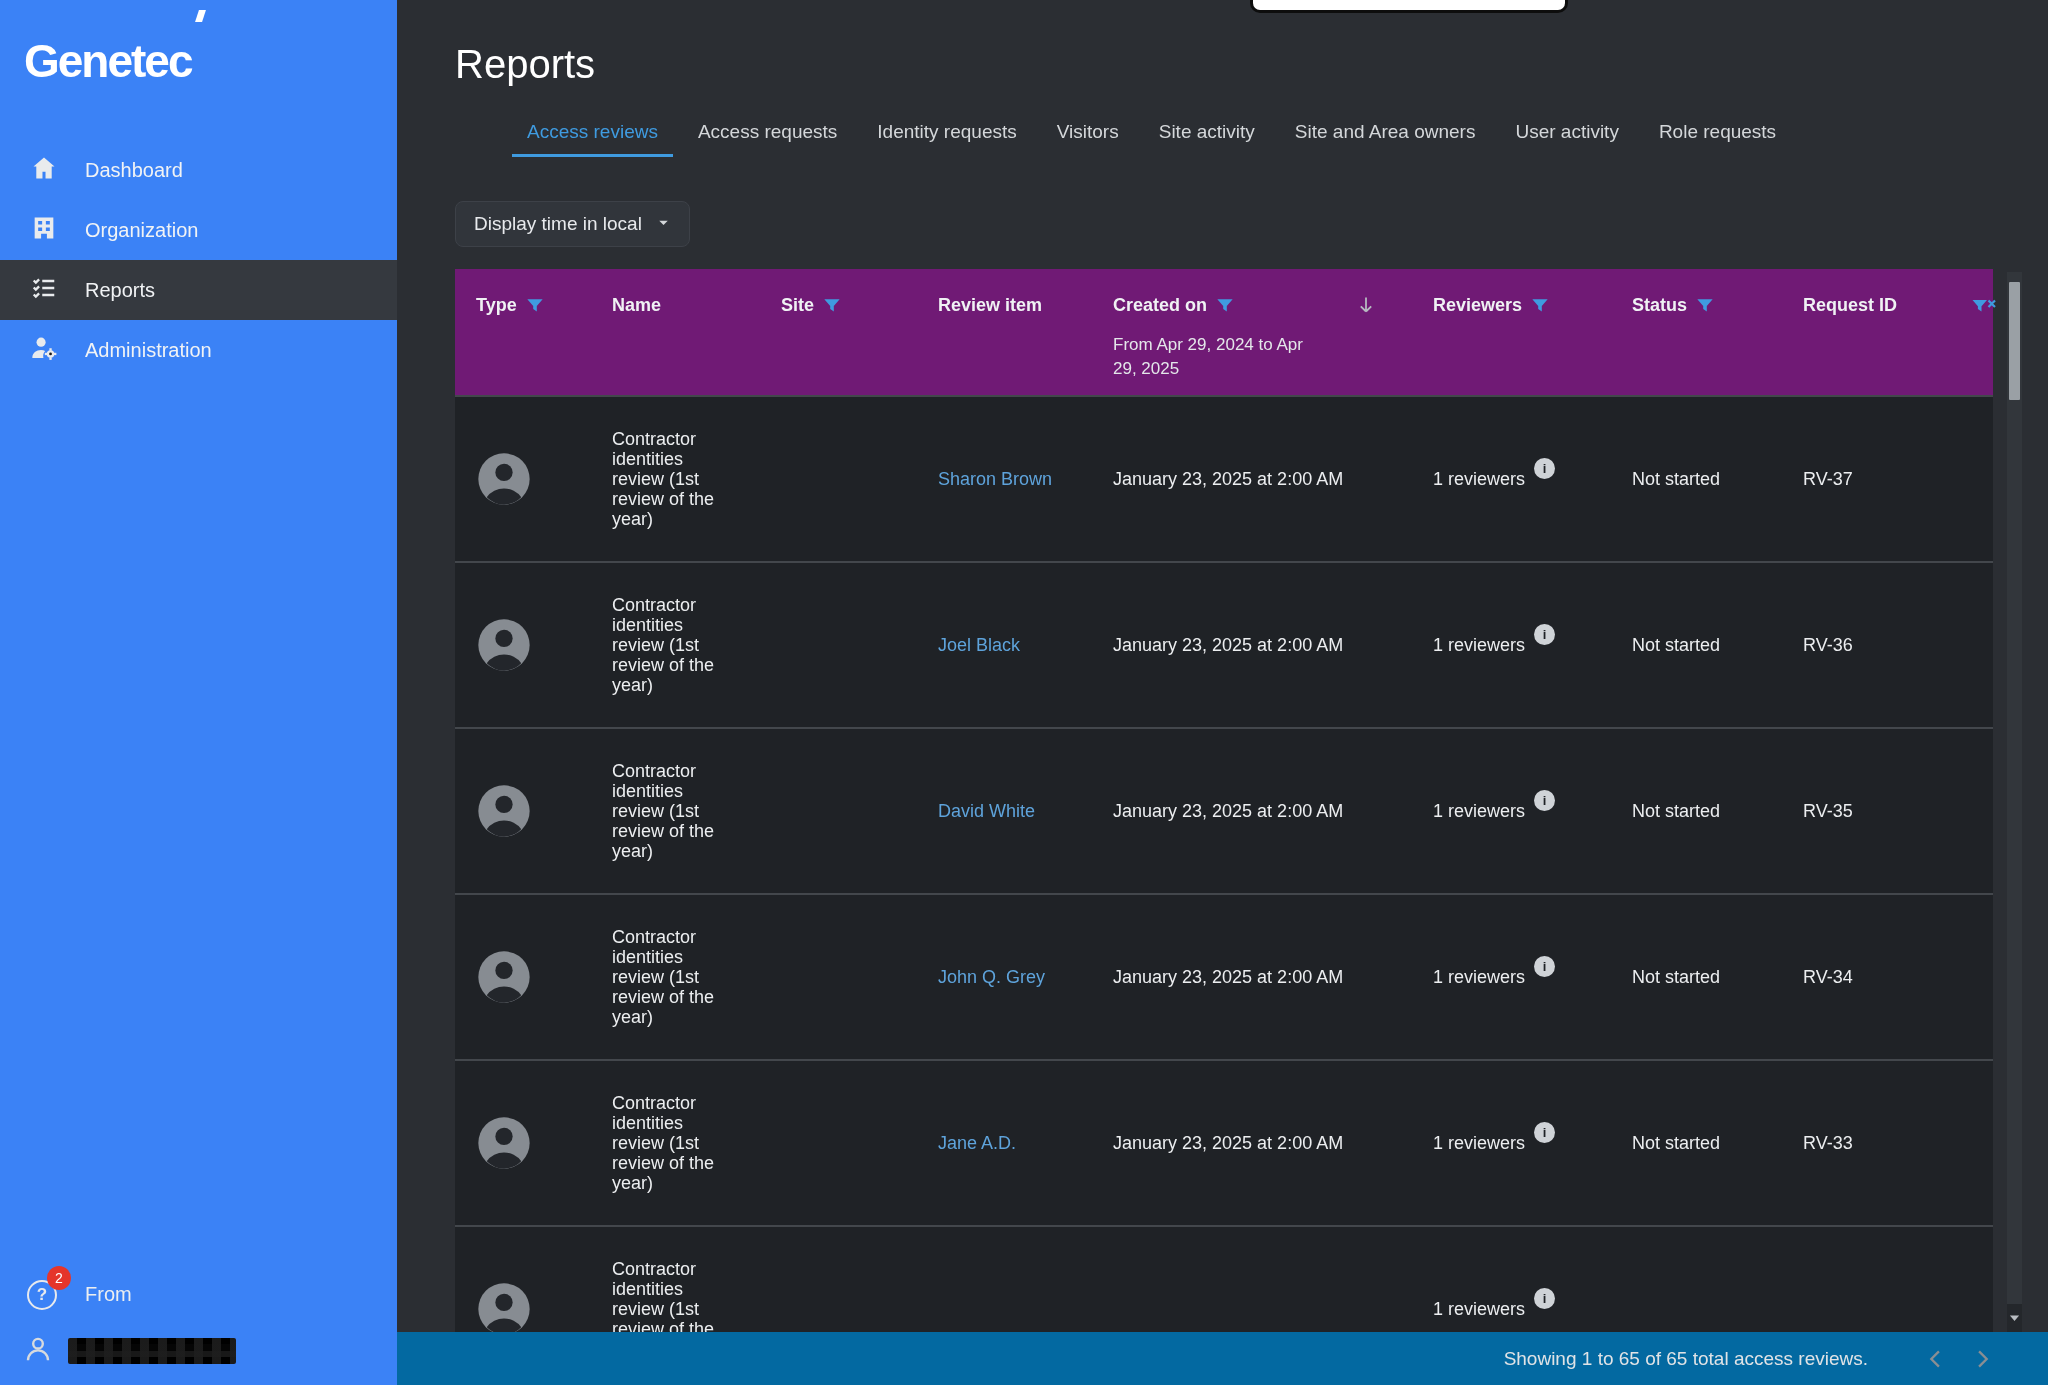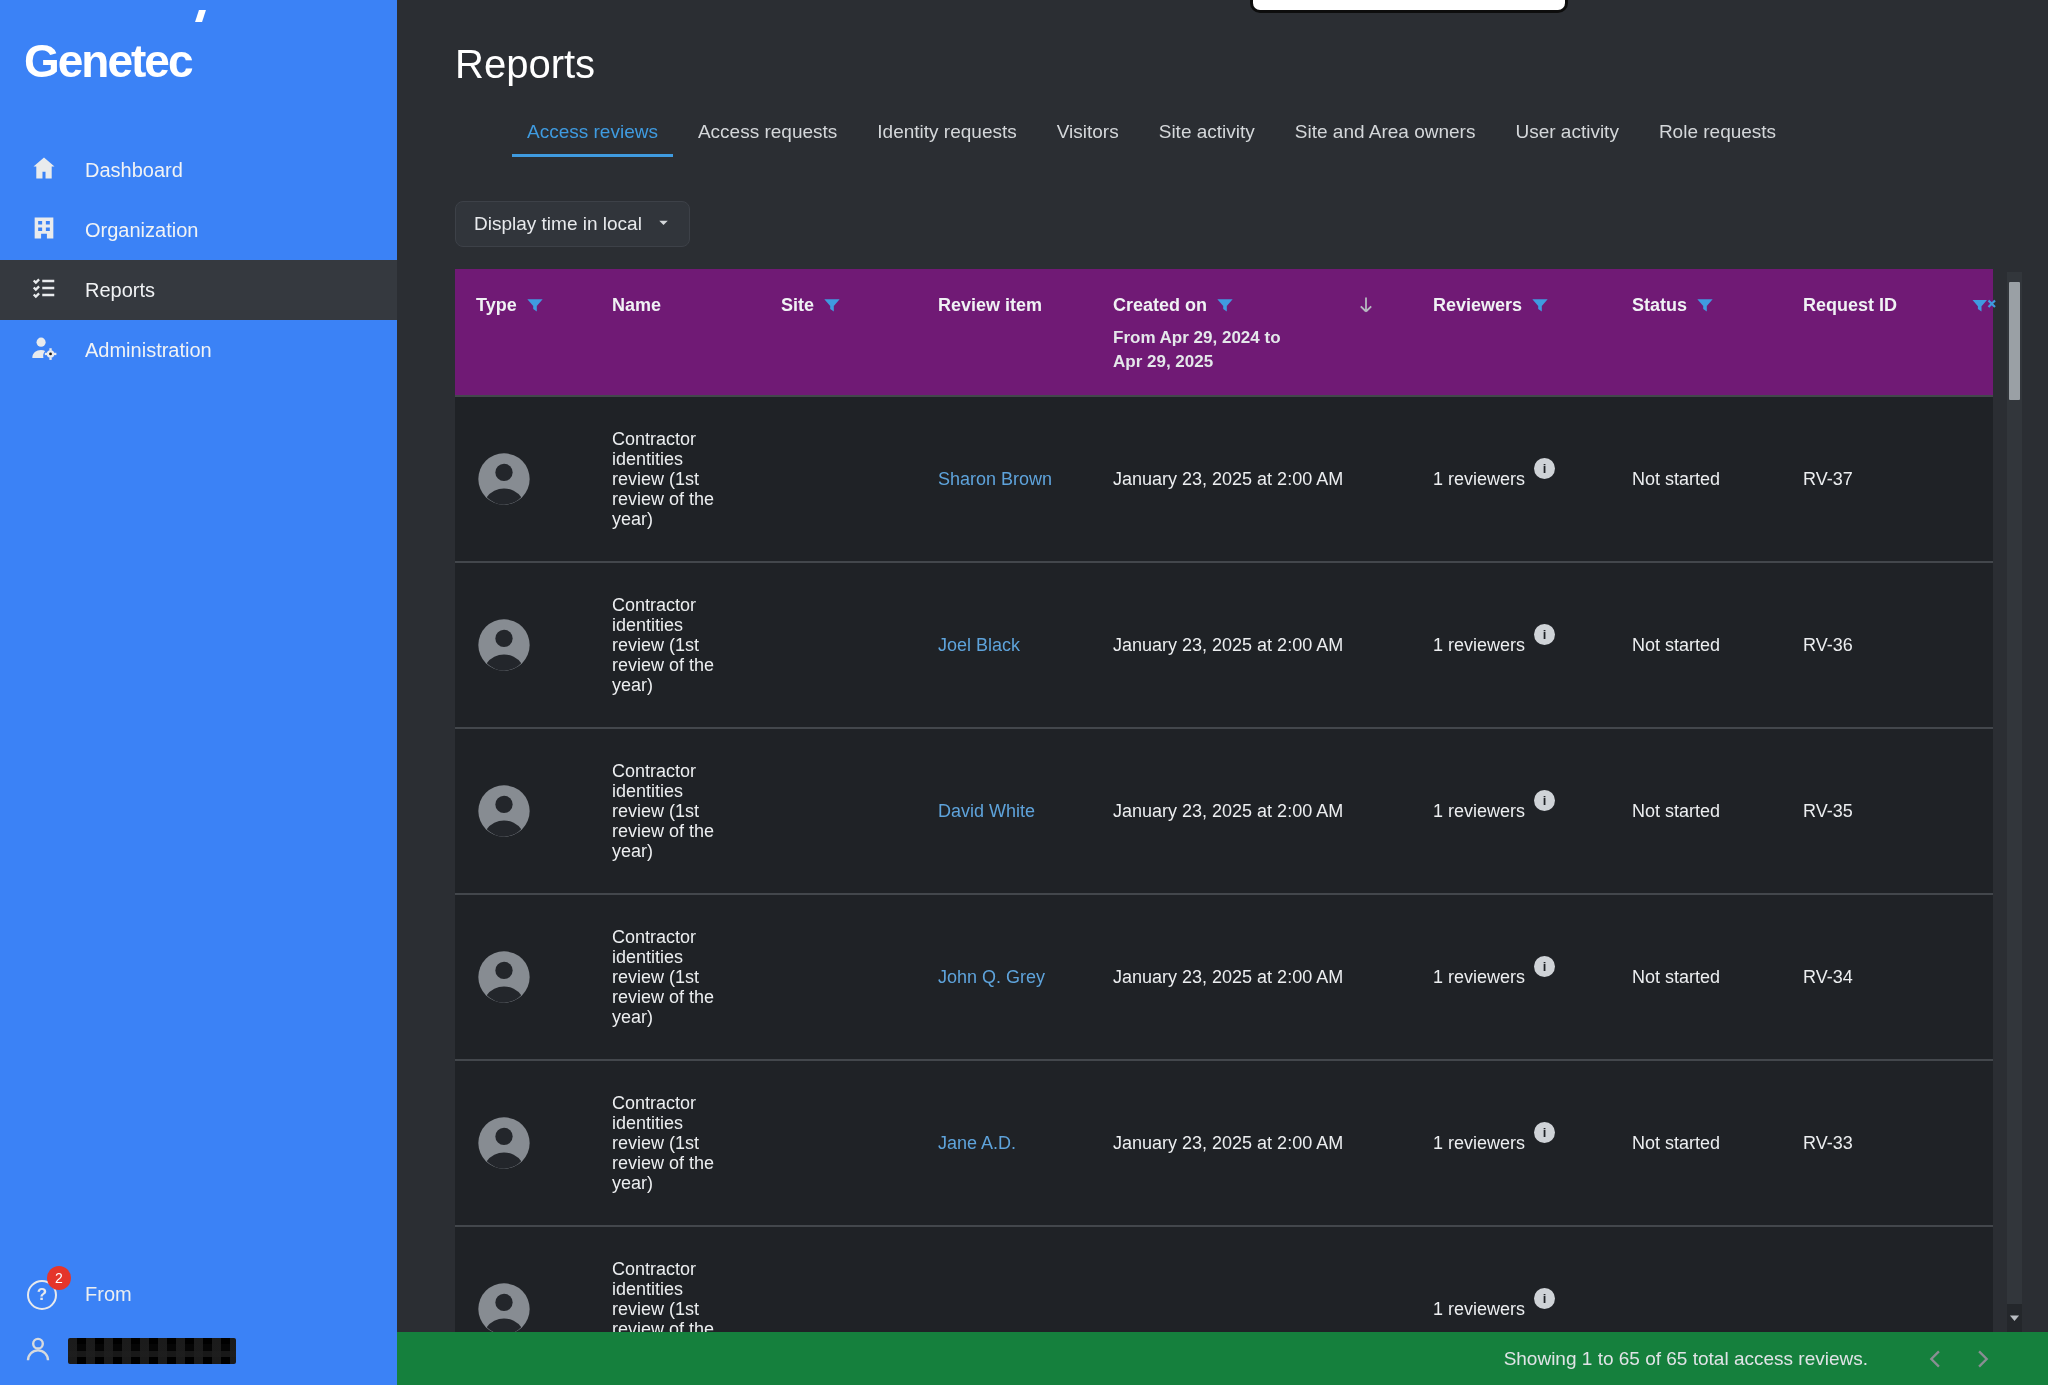--- a/index.html
+++ b/index.html
@@ -87,21 +87,21 @@
   .table { margin-top: 22px; width: 1538px; }
   .thead, .trow {
     display: grid;
     grid-template-columns: 136px 169px 157px 175px 320px 199px 171px 168px 1fr;
   }
   .thead { background: #701a75; padding-top: 26px; height: 126px; }
   .th { padding-left: 21px; font-size: 18px; font-weight: 700; color: #f0f2f4; position: relative; }
   .th-label { display: inline-flex; align-items: center; gap: 9px; }
   .funnel { width: 18px; height: 18px; cursor: pointer; }
   .created-range {
-    margin-top: 10px; max-width: 198px; font-size: 17px; font-weight: 700;
+    margin-top: 17px; max-width: 198px; font-size: 17px; font-weight: 400;
     color: #e4e7ea; line-height: 24px;
   }
   .sort-arrow { position: absolute; left: 262px; top: -2px; width: 24px; height: 24px; cursor: pointer; }
   .clear-filter-icon { width: 26px; height: 22px; cursor: pointer; margin-top: 2px; }
 
   .trow {
     background: #1f2226; height: 166px; border-top: 2px solid #43474c;
     align-items: center; cursor: pointer;
   }
   .cell { padding-left: 21px; font-size: 18px; color: #eceef0; }
@@ -128,21 +128,21 @@
   .scroll-down-btn {
     position: absolute; bottom: 0; left: 0; width: 15px; height: 28px;
     background: #24272b; display: flex; align-items: center; justify-content: center;
     cursor: pointer;
   }
   .scroll-down-btn svg { width: 11px; height: 8px; }
 
   
   .footer {
     position: absolute; left: 0; right: 0; bottom: 0; height: 53px;
-    background: #15803d; z-index: 6;
+    background: #0369a1; z-index: 6;
     display: flex; align-items: center; justify-content: flex-end;
     padding-right: 52px;
   }
   .footer-text { font-size: 19px; color: #e0e3e6; margin-right: 36px; }
   .chev { width: 28px; height: 28px; margin-left: 18px; color: #898e93; cursor: pointer; }
 
   
   .top-popup {
     position: absolute; top: 0; left: 853px; width: 318px; height: 13px;
     background: #ffffff; border: 3px solid #0d0d0d; border-top: none;

